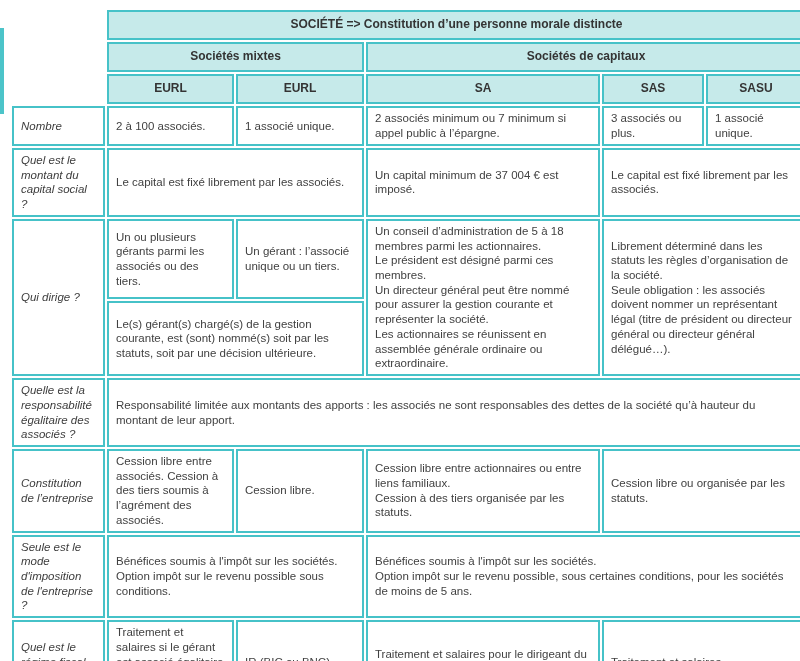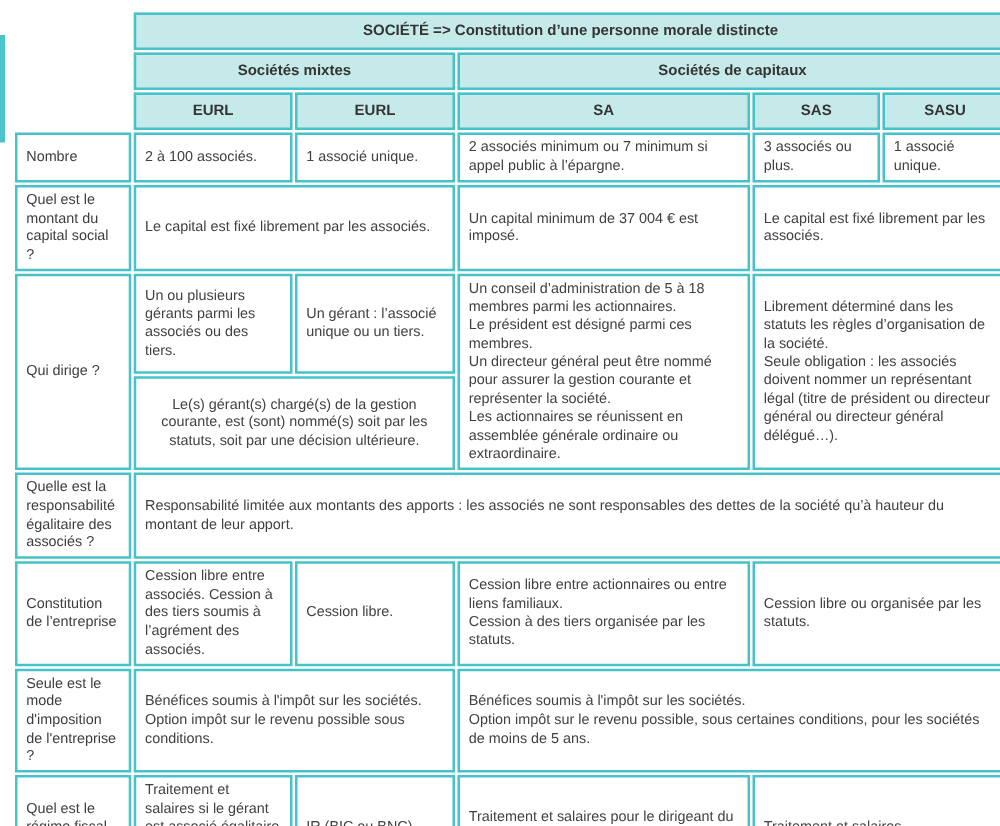--- a/index.html
+++ b/index.html
@@ -34,26 +34,26 @@
   }
   td.blank{border:none;background:transparent;}
   td.hdr{
     background:#c6eaea;
     color:#343434;
     font-weight:bold;
     font-size:12px;
     text-align:center;
     white-space:normal;
   }
-  td.rowlabel{color:#3d3d3d;}
+  td.rowlabel{color:#3d3d3d;font-style:italic;}
   tr.h-hdr td{height:20px;}
   tr.h-nombre td{height:30px;}
   tr.h-capital td{height:32px;}
   tr.h-dirige-a td{height:50px;}
-  tr.h-dirige-b td{height:54px;text-align:center;}
+  tr.h-dirige-b td{height:54px;}
   tr.h-resp td{height:56px;}
   tr.h-trans td{height:56px;}
   tr.h-impot td{height:58px;}
   tr.h-fiscal td{height:54px;}
 </style>
 </head>
 <body>
 
 <div class="left-artifact"></div>
 

